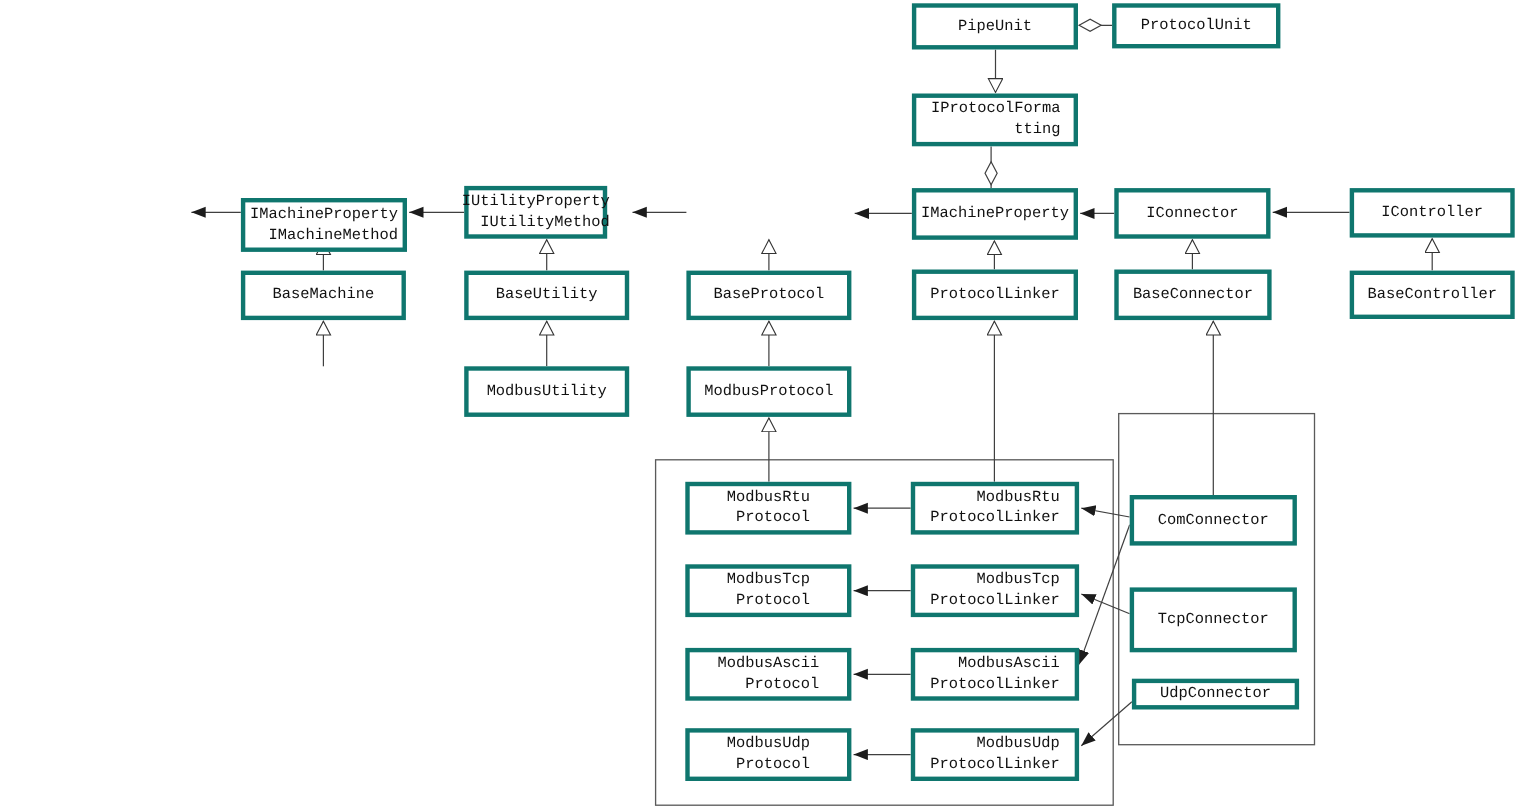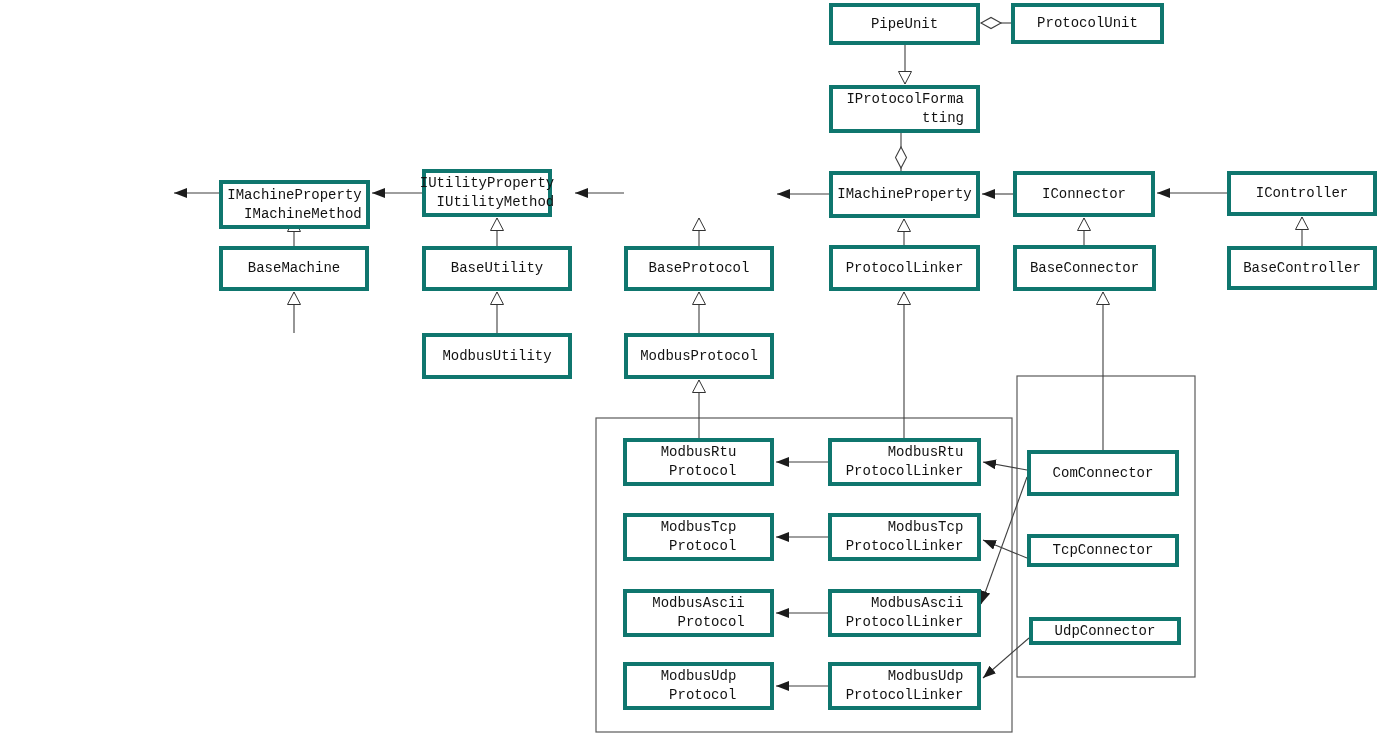--- a/index.html
+++ b/index.html
@@ -129,16 +129,16 @@
   <div class="node" style="left:623px;top:589px;width:151px;height:48px">ModbusAscii
 Protocol</div>
   <div class="node" style="left:828px;top:589px;width:153px;height:48px">ModbusAscii
 ProtocolLinker</div>
   <div class="node" style="left:623px;top:662px;width:151px;height:48px">ModbusUdp
 Protocol</div>
   <div class="node" style="left:828px;top:662px;width:153px;height:48px">ModbusUdp
 ProtocolLinker</div>
 
   <div class="node" style="left:1027px;top:450px;width:152px;height:46px">ComConnector</div>
-  <div class="node" style="left:1027px;top:534px;width:152px;height:33px">TcpConnector</div>
+  <div class="node" style="left:1027px;top:534px;width:152px;height:59px">TcpConnector</div>
   <div class="node" style="left:1029px;top:617px;width:152px;height:28px">UdpConnector</div>
 
 </div>
 
 </body></html>

